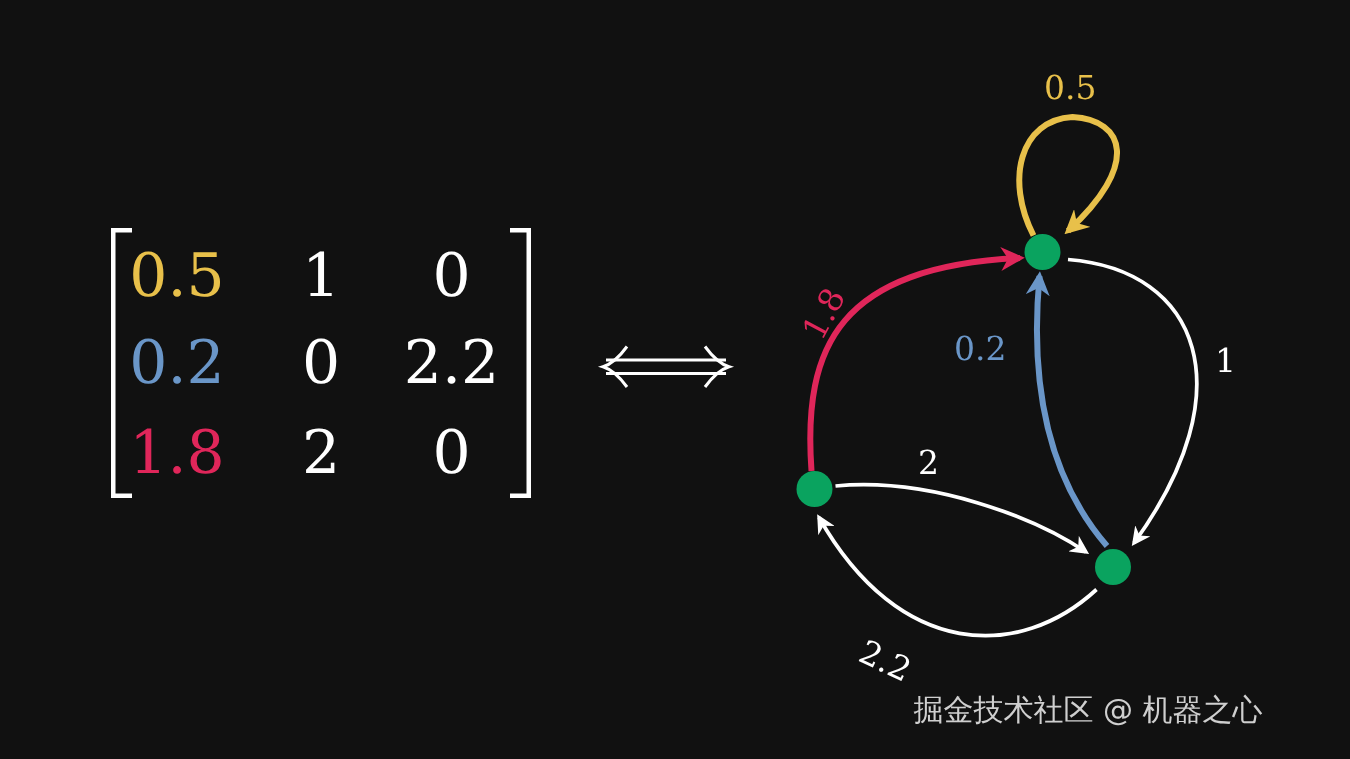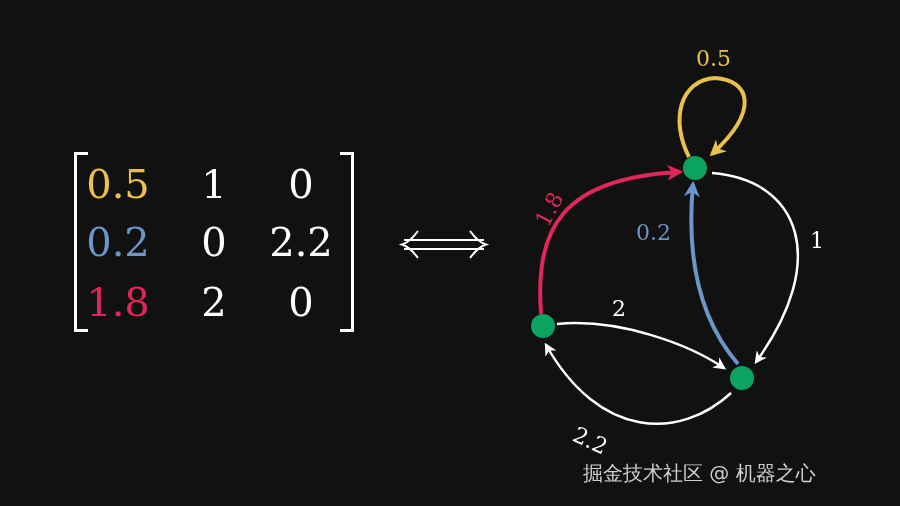--- a/index.html
+++ b/index.html
@@ -4,21 +4,21 @@
 <style>
   html, body { margin:0; padding:0; }
   body { width:900px; height:506px; background:#111111; position:relative; overflow:hidden; font-family:"DejaVu Serif", serif; }
   .matrix { position:absolute; left:74px; top:152px; width:280px; height:180px; }
   .bracket { position:absolute; top:0; width:14px; height:180px; border:3px solid #ffffff; box-sizing:border-box; }
   .bracket.left { left:0; border-right:none; }
   .bracket.right { right:0; border-left:none; }
   .cell { position:absolute; font-size:40px; line-height:40px; color:#ffffff; text-align:center; width:80px; }
   svg { position:absolute; left:0; top:0; }
   .lbl { font-family:"DejaVu Serif", serif; font-size:22px; }
-  .watermark { position:absolute; left:583px; top:460px; color:#cfcfcf; font-family:"DejaVu Sans", sans-serif; font-size:20px; }
+  .watermark { position:absolute; left:609px; top:460px; color:#cfcfcf; font-family:"DejaVu Sans", sans-serif; font-size:20px; }
 </style>
 </head>
 <body>
 
 <div class="matrix">
   <div class="bracket left"></div>
   <div class="bracket right"></div>
   <div class="cell" style="left:4px;top:12px;color:#e8c04a">0.5</div>
   <div class="cell" style="left:100px;top:12px">1</div>
   <div class="cell" style="left:187px;top:12px">0</div>

